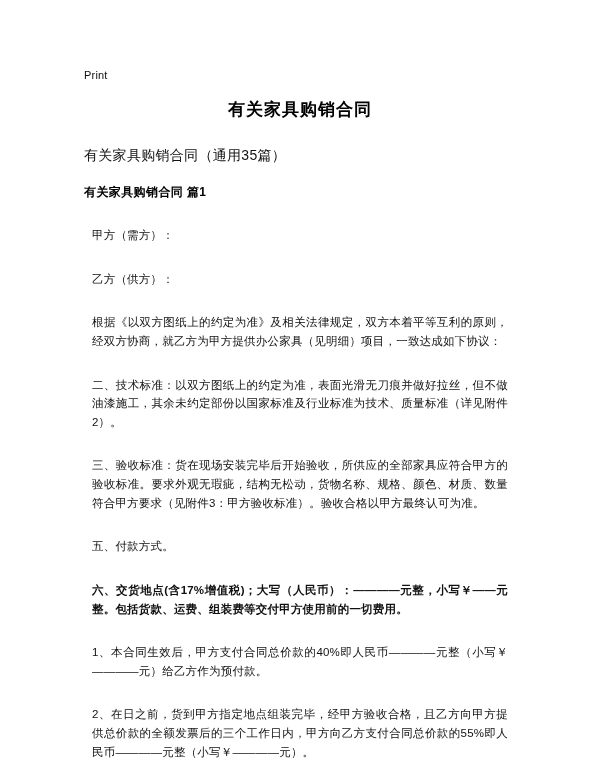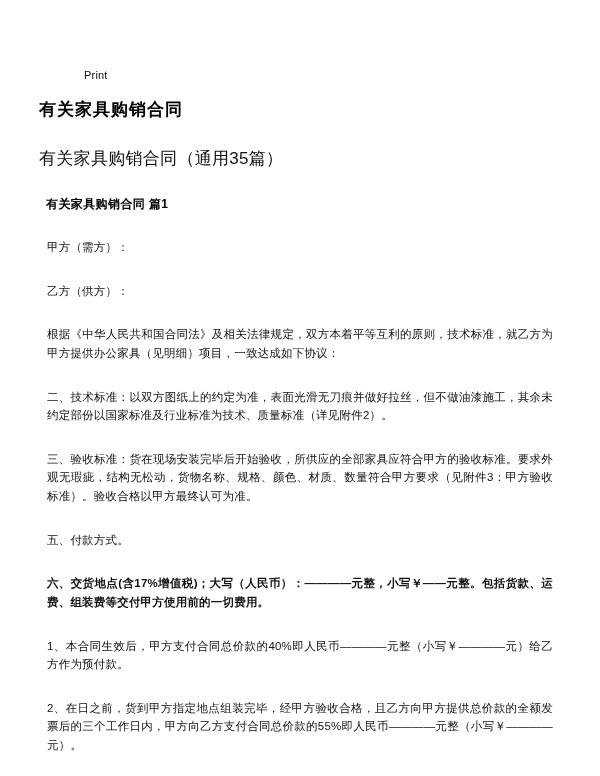--- a/index.html
+++ b/index.html
@@ -12,49 +12,50 @@
     height: 776px;
     font-family: "Liberation Sans", sans-serif;
     color: #1a1a1a;
     position: relative;
     overflow: hidden;
   }
   .page {
     width: 600px;
     height: 776px;
     box-sizing: border-box;
-    padding: 0 39px;
+    padding: 0 84px;
     position: relative;
   }
   .print-link {
     position: absolute;
     left: 84px;
     top: 69px;
     font-size: 11px;
     color: #111111;
     text-decoration: none;
     letter-spacing: 0.2px;
   }
   .doc-title {
     margin: 0;
     padding-top: 98px;
+    text-align: center;
     font-size: 17px;
     font-weight: bold;
     letter-spacing: 1px;
     color: #000000;
   }
   .subtitle {
     margin: 0;
     padding-top: 26px;
-    font-size: 17px;
+    font-size: 14px;
     color: #111111;
     letter-spacing: 0.3px;
   }
   .section-heading {
-    margin: 7px;
+    margin: 0;
     padding-top: 19px;
     font-size: 12px;
     font-weight: bold;
     color: #000000;
     letter-spacing: 0.4px;
   }
   p.para {
     margin: 8px;
     padding-top: 17px;
     font-size: 11.5px;
@@ -79,21 +80,21 @@
 
   <h1 class="doc-title">有关家具购销合同</h1>
 
   <div class="subtitle">有关家具购销合同（通用35篇）</div>
 
   <div class="section-heading">有关家具购销合同 篇1</div>
 
   <div>
     <p class="para short">甲方（需方）：</p>
     <p class="para short">乙方（供方）：</p>
-    <p class="para">根据《中华人民共和国合同法》及相关法律规定，双方本着平等互利的原则，技术标准，就乙方为甲方提供办公家具（见明细）项目，一致达成如下协议：</p>
+    <p class="para">根据《以双方图纸上的约定为准》及相关法律规定，双方本着平等互利的原则，经双方协商，就乙方为甲方提供办公家具（见明细）项目，一致达成如下协议：</p>
     <p class="para">二、技术标准：以双方图纸上的约定为准，表面光滑无刀痕并做好拉丝，但不做油漆施工，其余未约定部份以国家标准及行业标准为技术、质量标准（详见附件2）。</p>
     <p class="para">三、验收标准：货在现场安装完毕后开始验收，所供应的全部家具应符合甲方的验收标准。要求外观无瑕疵，结构无松动，货物名称、规格、颜色、材质、数量符合甲方要求（见附件3：甲方验收标准）。验收合格以甲方最终认可为准。</p>
     <p class="para short">五、付款方式。</p>
     <p class="para bold">六、交货地点(含17%增值税)；大写（人民币）：————元整，小写￥——元整。包括货款、运费、组装费等交付甲方使用前的一切费用。</p>
     <p class="para">1、本合同生效后，甲方支付合同总价款的40%即人民币————元整（小写￥————元）给乙方作为预付款。</p>
     <p class="para">2、在日之前，货到甲方指定地点组装完毕，经甲方验收合格，且乙方向甲方提供总价款的全额发票后的三个工作日内，甲方向乙方支付合同总价款的55%即人民币————元整（小写￥————元）。</p>
   </div>
 
 </div>
 

